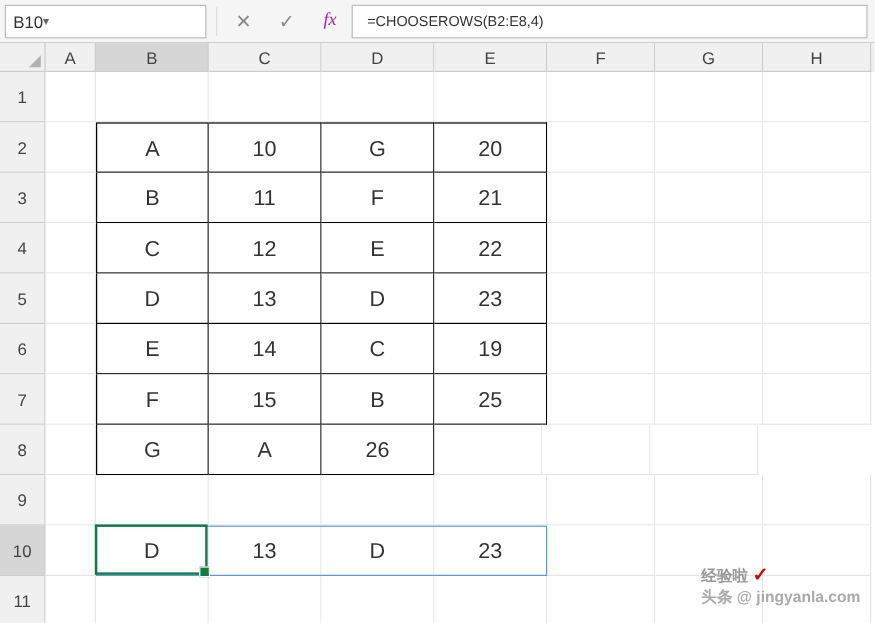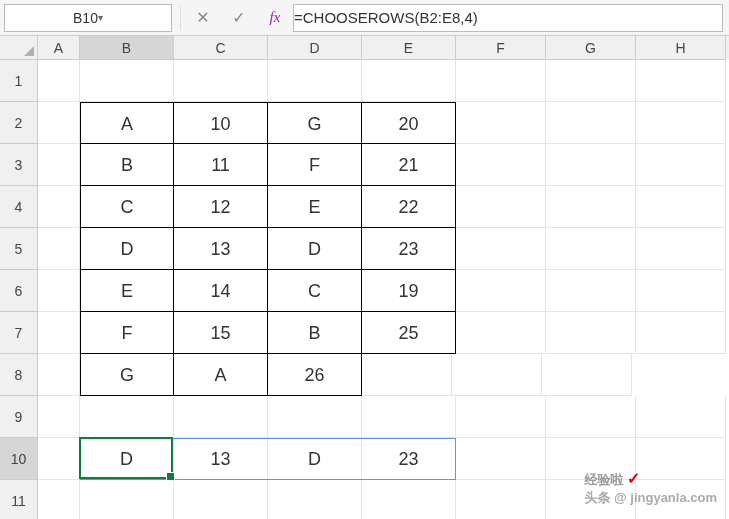--- a/index.html
+++ b/index.html
@@ -21,21 +21,21 @@
     }
     .name-box {
       width: 168px;
       height: 28px;
       margin: 0 4px;
       background: #fff;
       border: 1px solid #bbb;
       display: flex;
       align-items: center;
       padding: 0 6px;
-      justify-content: center;
+      justify-content: flex-start;
     }
     .name-box-text { font-size: 14px; color: #333; }
     .dropdown-arrow { font-size: 10px; color: #666; }
     .fb-sep { width: 1px; height: 24px; background: #ddd; margin: 0 4px; }
     .fb-btn {
       width: 36px;
       height: 28px;
       display: flex;
       align-items: center;
       justify-content: center;
@@ -48,23 +48,23 @@
       font-size: 15px;
       color: #a21caf;
     }
     .formula-input {
       flex: 1;
       height: 28px;
       background: #fff;
       border: 1px solid #bbb;
       display: flex;
       align-items: center;
-      padding: 0 0;
+      padding: 0 12px;
       margin-right: 6px;
-      font-size: 15px;
+      font-size: 12px;
       color: #333;
       text-align: right;
     }
     .grid-area {
       display: flex;
       flex-direction: column;
     }
     .col-headers {
       display: flex;
       height: 24px;

